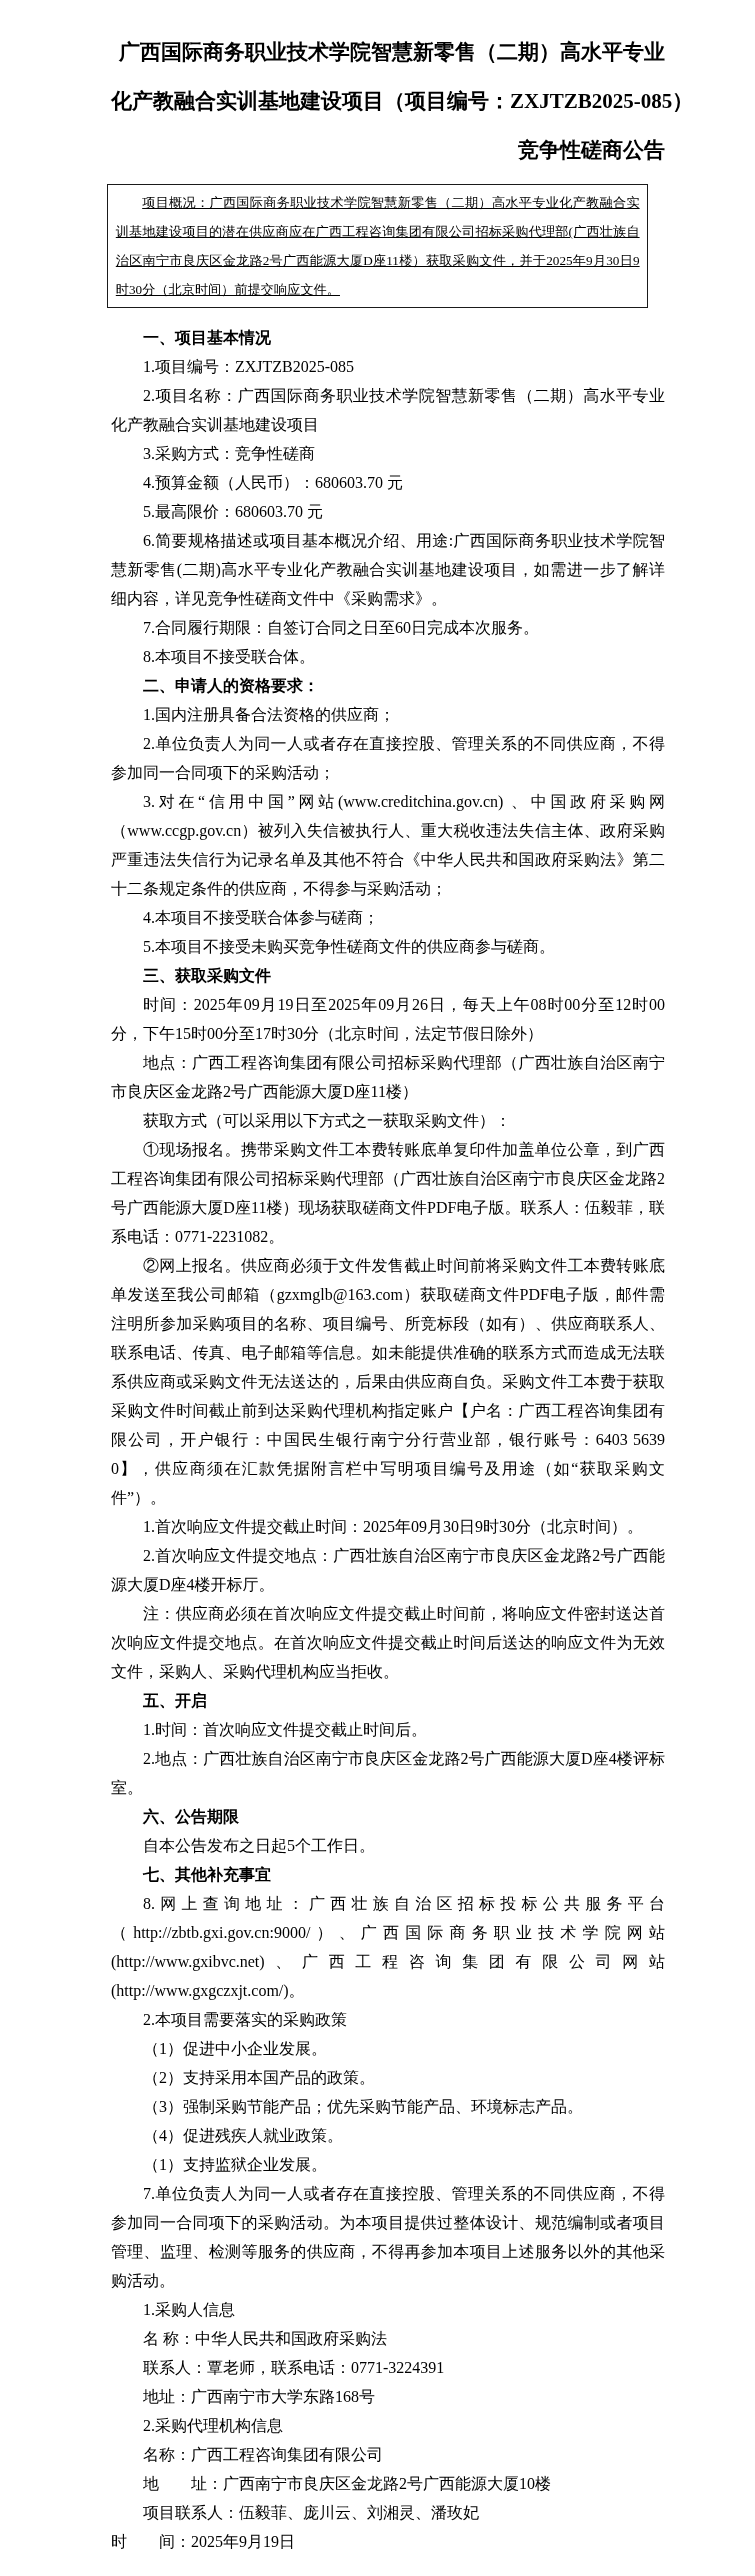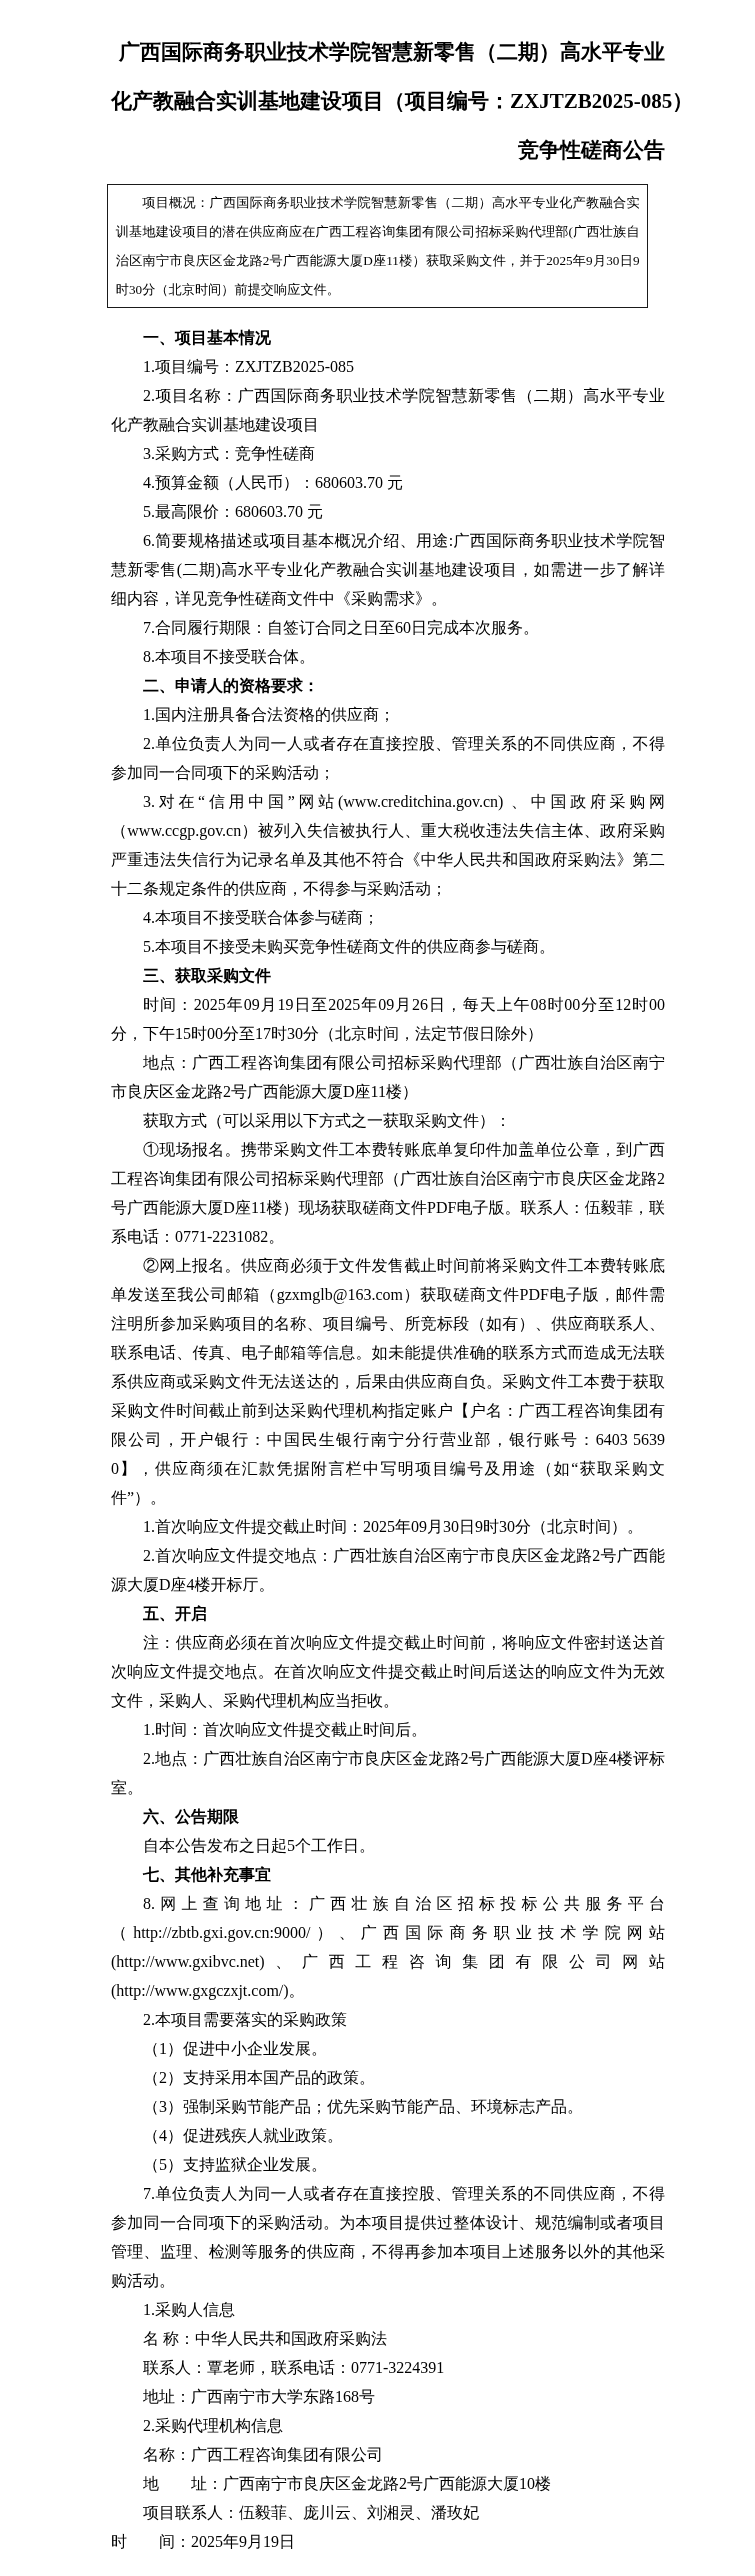--- a/index.html
+++ b/index.html
@@ -23,20 +23,21 @@
     font-size: 21px;
     line-height: 49px;
     white-space: nowrap;
   }
   .overview-box {
     box-sizing: border-box;
     width: 541px;
     margin: 9.4px 0 0 -3.8px;
     border: 1.9px solid #1a1a1a;
     padding: 2.8px 7.6px;
+    text-decoration: underline;
   }
   .overview-box p {
     margin: 0;
     font-size: 13.2px;
     line-height: 29px;
     text-align: justify;
     text-indent: 2em;
     overflow-wrap: break-word;
   }
   .body-block { margin-top: 15px; }
@@ -83,34 +84,34 @@
       <p class="para">4.本项目不接受联合体参与磋商；</p>
       <p class="para">5.本项目不接受未购买竞争性磋商文件的供应商参与磋商。</p>
       <p class="para heading">三、获取采购文件</p>
       <p class="para">时间：2025年09月19日至2025年09月26日，每天上午08时00分至12时00分，下午15时00分至17时30分（北京时间，法定节假日除外）</p>
       <p class="para">地点：广西工程咨询集团有限公司招标采购代理部（广西壮族自治区南宁市良庆区金龙路2号广西能源大厦D座11楼）</p>
       <p class="para">获取方式（可以采用以下方式之一获取采购文件）：</p>
       <p class="para">①现场报名。携带采购文件工本费转账底单复印件加盖单位公章，到广西工程咨询集团有限公司招标采购代理部（广西壮族自治区南宁市良庆区金龙路2号广西能源大厦D座11楼）现场获取磋商文件PDF电子版。联系人：伍毅菲，联系电话：0771-2231082。</p>
       <p class="para">②网上报名。供应商必须于文件发售截止时间前将采购文件工本费转账底单发送至我公司邮箱（gzxmglb@163.com）获取磋商文件PDF电子版，邮件需注明所参加采购项目的名称、项目编号、所竞标段（如有）、供应商联系人、联系电话、传真、电子邮箱等信息。如未能提供准确的联系方式而造成无法联系供应商或采购文件无法送达的，后果由供应商自负。采购文件工本费于获取采购文件时间截止前到达采购代理机构指定账户【户名：广西工程咨询集团有限公司，开户银行：中国民生银行南宁分行营业部，银行账号：6403 5639 0】，供应商须在汇款凭据附言栏中写明项目编号及用途（如“获取采购文件”）。</p>
       <p class="para">1.首次响应文件提交截止时间：2025年09月30日9时30分（北京时间）。</p>
       <p class="para">2.首次响应文件提交地点：广西壮族自治区南宁市良庆区金龙路2号广西能源大厦D座4楼开标厅。</p>
+      <p class="para">注：供应商必须在首次响应文件提交截止时间前，将响应文件密封送达首次响应文件提交地点。在首次响应文件提交截止时间后送达的响应文件为无效文件，采购人、采购代理机构应当拒收。</p>
       <p class="para heading">五、开启</p>
-      <p class="para">注：供应商必须在首次响应文件提交截止时间前，将响应文件密封送达首次响应文件提交地点。在首次响应文件提交截止时间后送达的响应文件为无效文件，采购人、采购代理机构应当拒收。</p>
       <p class="para">1.时间：首次响应文件提交截止时间后。</p>
       <p class="para">2.地点：广西壮族自治区南宁市良庆区金龙路2号广西能源大厦D座4楼评标室。</p>
       <p class="para heading">六、公告期限</p>
       <p class="para">自本公告发布之日起5个工作日。</p>
       <p class="para heading">七、其他补充事宜</p>
       <p class="para">8.网上查询地址：广西壮族自治区招标投标公共服务平台（http://zbtb.gxi.gov.cn:9000/）、广西国际商务职业技术学院网站(http://www.gxibvc.net)、广西工程咨询集团有限公司网站(http://www.gxgczxjt.com/)。</p>
       <p class="para">2.本项目需要落实的采购政策</p>
       <p class="para">（1）促进中小企业发展。</p>
       <p class="para">（2）支持采用本国产品的政策。</p>
       <p class="para">（3）强制采购节能产品；优先采购节能产品、环境标志产品。</p>
       <p class="para">（4）促进残疾人就业政策。</p>
-      <p class="para">（5）支持监狱企业发展。</p>
+      <p class="para">（1）支持监狱企业发展。</p>
       <p class="para">7.单位负责人为同一人或者存在直接控股、管理关系的不同供应商，不得参加同一合同项下的采购活动。为本项目提供过整体设计、规范编制或者项目管理、监理、检测等服务的供应商，不得再参加本项目上述服务以外的其他采购活动。</p>
       <p class="para">1.采购人信息</p>
       <p class="para">名 称：中华人民共和国政府采购法</p>
       <p class="para">联系人：覃老师，联系电话：0771-3224391</p>
       <p class="para">地址：广西南宁市大学东路168号</p>
       <p class="para">2.采购代理机构信息</p>
       <p class="para">名称：广西工程咨询集团有限公司</p>
       <p class="para">地　　址：广西南宁市良庆区金龙路2号广西能源大厦10楼</p>
       <p class="para">项目联系人：伍毅菲、庞川云、刘湘灵、潘玫妃</p>
       <p class="para noindent">时　　间：2025年9月19日</p>

